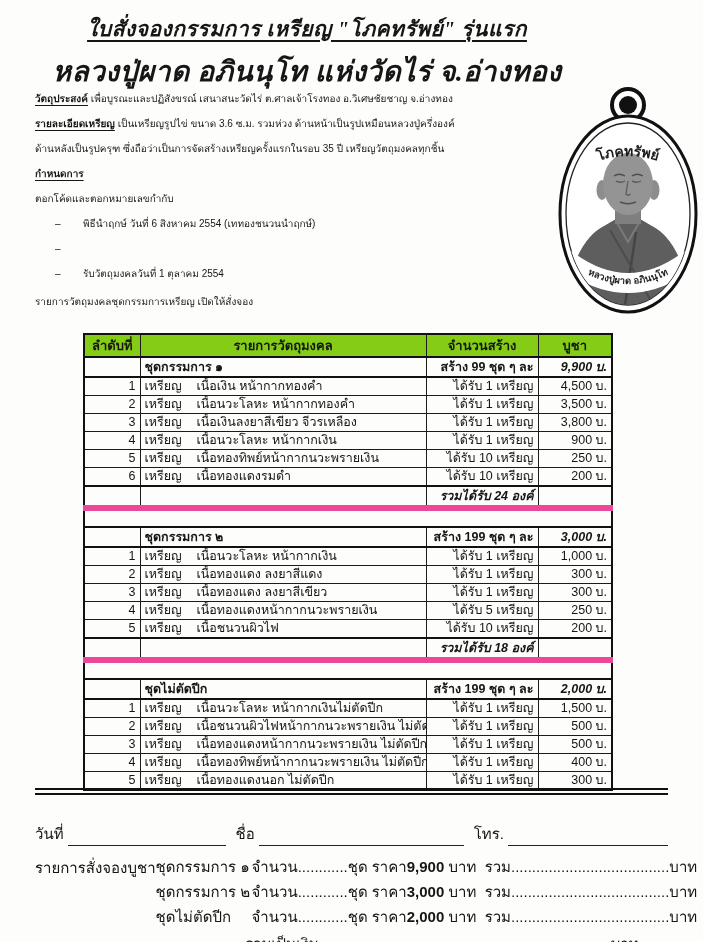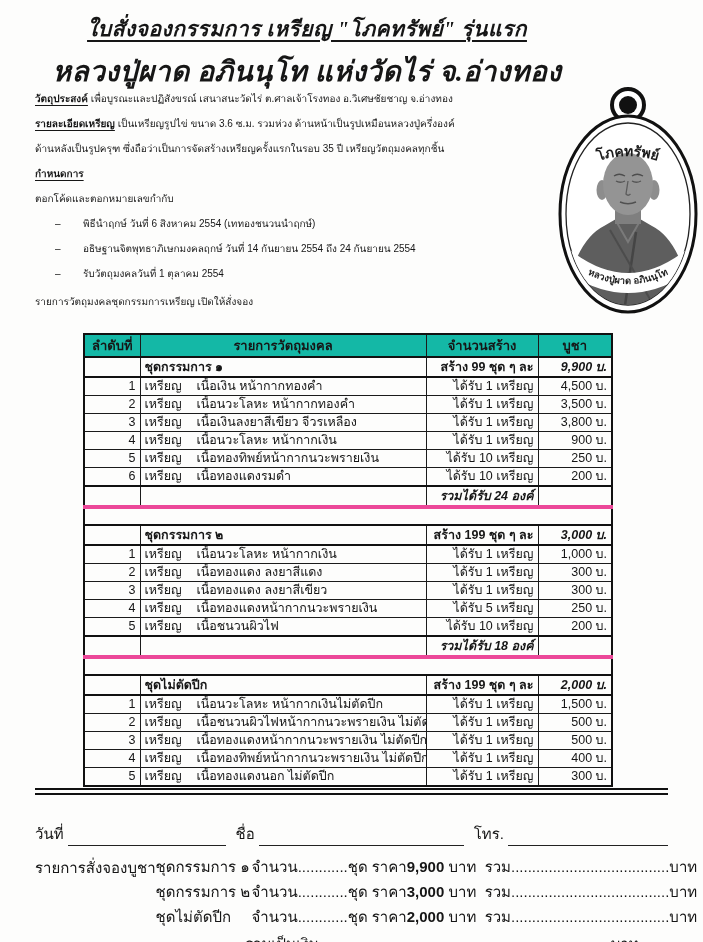--- a/index.html
+++ b/index.html
@@ -30,31 +30,31 @@
   
   table.amulets{
     position:absolute;top:333px;left:83px;width:528px;border-collapse:collapse;
     font-size:12.5px;table-layout:fixed;border:2px solid #111;
   }
   table.amulets th,table.amulets td{
     border:1px solid #1b1b1b;padding:0 4px;height:17px;line-height:15px;
     overflow:hidden;white-space:nowrap;
   }
   table.amulets th{
-    background:#14b8a6;font-weight:bold;text-align:center;height:21px;font-size:13px;
+    background:#84cc16;font-weight:bold;text-align:center;height:21px;font-size:13px;
     border-bottom:2px solid #111;
   }
   tr.section-header td{font-weight:bold;border-top:2px solid #111;border-bottom:2px solid #111;height:18px;}
   tr.section-header td.sec-price{font-style:italic;text-align:right;}
   tr.section-header td.sec-qty{text-align:right;}
   td.num-cell{text-align:right;}
   td.recv-cell{text-align:right;}
   td.price-cell{text-align:right;}
   .type-span{display:inline-block;width:52px;}
-  tr.total-row td{height:18px;border-top:2px solid #111;border-bottom:4px solid #ec4899;}
+  tr.total-row td{height:18px;border-top:2px solid #111;border-bottom:6px solid #ec4899;}
   td.total-cell{font-weight:bold;font-style:italic;text-align:right;}
   td.footnote-cell{font-weight:bold;}
   tr.spacer-row td{height:15px;border-left:none;border-right:none;}
   
   .double-rule{position:absolute;top:788px;left:35px;width:633px;height:3px;
     border-top:2px solid #111;border-bottom:2px solid #111;}
   .order-form{position:absolute;top:822px;left:35px;width:633px;font-size:15px;}
   .form-row1{display:flex;align-items:flex-end;height:24px;margin-bottom:10px;justify-content:center;}
   .blank{border-bottom:1.6px solid #222;height:20px;}
   .b1{width:158px;margin-right:10px;}
@@ -134,21 +134,20 @@
     <div class="intro-line">
       <span class="lbl">กำหนดการ</span>
     </div>
     <div class="intro-line">ตอกโค้ดและตอกหมายเลขกำกับ</div>
     <div class="schedule-row">
       <span class="dash">–</span>
       <span>พิธีนำฤกษ์ วันที่ 6 สิงหาคม 2554 (เททองชนวนนำฤกษ์)</span>
     </div>
     <div class="schedule-row">
       <span class="dash">–</span>
-      <span>อธิษฐานจิตพุทธาภิเษกมงคลฤกษ์ วันที่ 14 กันยายน 2554 ถึง 24 กันยายน 2554</span>
     </div>
     <div class="schedule-row">
       <span class="dash">–</span>
       <span>รับวัตถุมงคลวันที่ 1 ตุลาคม 2554</span>
     </div>
     <div class="intro-line closing">รายการวัตถุมงคลชุดกรรมการเหรียญ เปิดให้สั่งจอง</div>
   </div>
 
   <table class="amulets">
     <colgroup>

